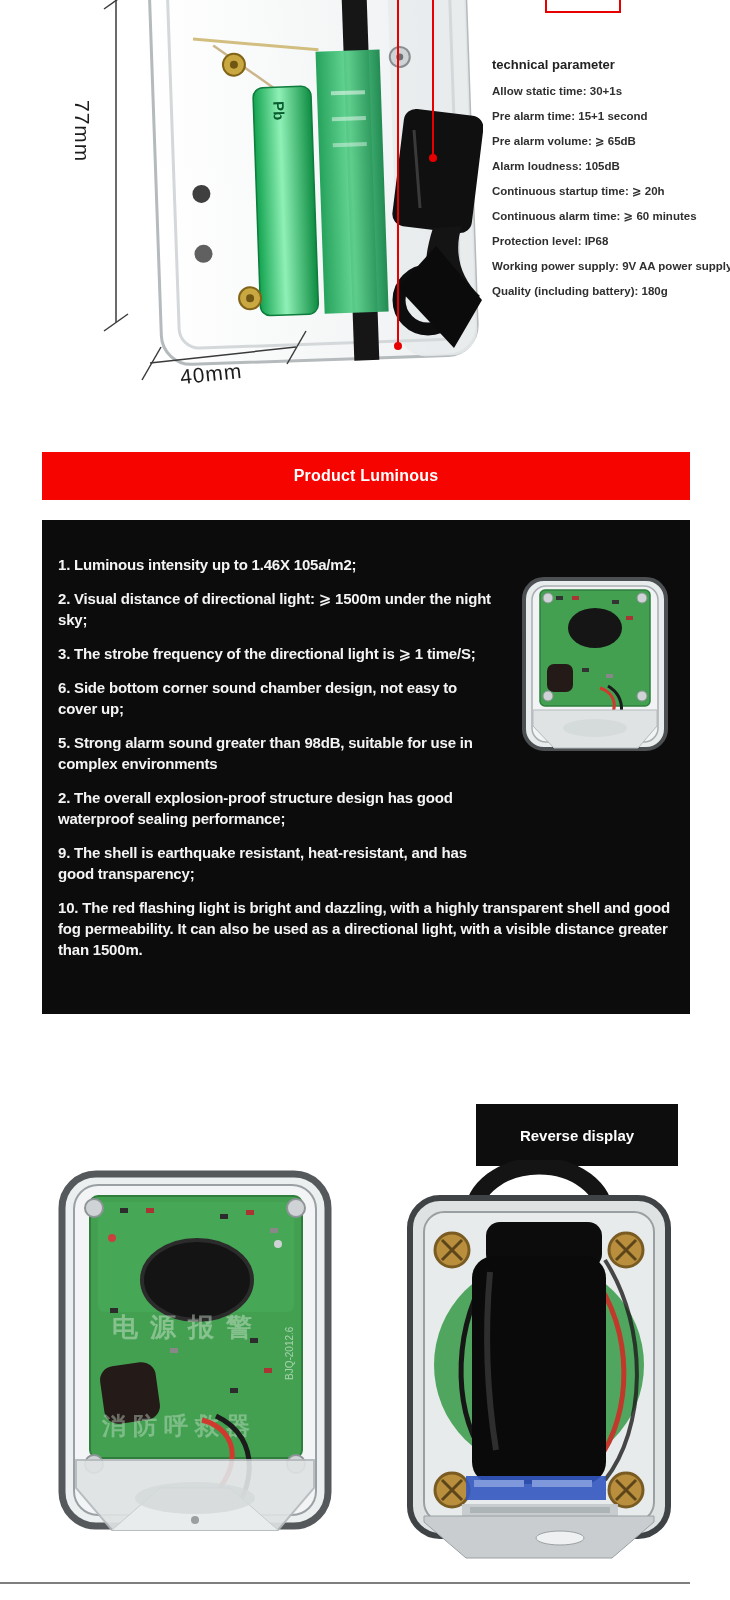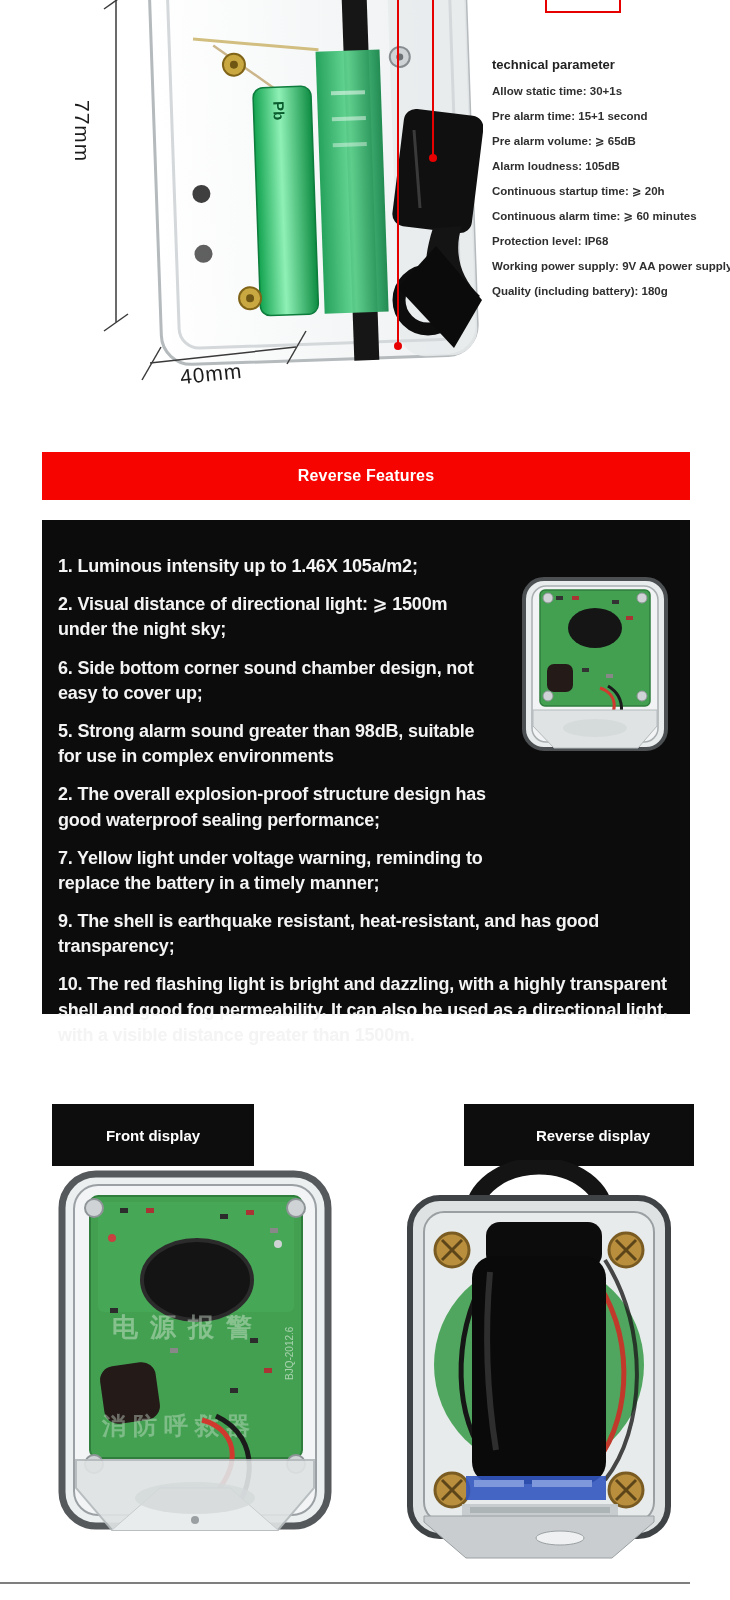--- a/index.html
+++ b/index.html
@@ -27,40 +27,40 @@
 
   
   .banner{left:42px;top:452px;width:648px;height:48px;background:var(--accent);
           display:flex;align-items:center;justify-content:center;}
   .banner span{color:#fff;font-size:16px;font-weight:bold;letter-spacing:.2px;}
 
   .features-box{left:42px;top:520px;width:648px;height:494px;background:var(--panel);
                 box-sizing:border-box;padding:34px 14px 0 16px;color:#f4f4f4;}
   .features-photo{float:right;width:178px;height:302px;}
   .features-photo svg{display:block;margin:22px 0 0 22px;}
-  .feature-item{margin:0 0 13px 0;font-size:18px;font-weight:bold;line-height:1.4;
+  .feature-item{margin:0 0 13px 0;font-size:15px;font-weight:bold;line-height:1.4;
                 letter-spacing:-0.2px;}
 
   
   .photo-header{left:0;top:1016px;width:686px;height:50px;background:#050505;}
   .red-wedge{position:absolute;left:352px;top:0;width:334px;height:37px;background:var(--accent);
              clip-path:polygon(10.5% 100%,0 0,100% 0,100% 100%);}
   .ph-row{position:absolute;left:0;top:0;width:100%;height:100%;display:flex;align-items:center;padding-left:40px;box-sizing:border-box;}
   .dots{width:30px;height:27px;
         background-image:radial-gradient(circle,#fff 1.6px,rgba(255,255,255,0) 1.9px);
         background-size:6.4px 5.6px;background-position:1px 1px;}
   .play{width:0;height:0;border-top:10px solid transparent;border-bottom:10px solid transparent;
         border-left:18px solid #fff;margin-left:8px;}
   .ph-label{color:#fff;font-size:16px;font-weight:bold;margin-left:18px;letter-spacing:.2px;}
 
   
   .disp-label{top:1104px;width:202px;height:62px;background:#0d0d0d;display:flex;
               align-items:center;justify-content:center;}
   .disp-label span{color:#fff;font-size:15px;font-weight:bold;}
-  .front-label{left:52px;} .reverse-label{left:464px;padding-left:28px;}
+  .front-label{left:52px;} .reverse-label{left:476px;}
   .front-photo{left:50px;top:1168px;width:292px;height:382px;}
   .reverse-photo{left:400px;top:1160px;width:280px;height:402px;}
   .bottom-rule{left:0;top:1582px;width:690px;height:2px;background:#7f7f7f;}
 
   svg text{font-family:"Liberation Sans","DejaVu Sans",sans-serif;}
 </style>
 </head>
 <body>
 
 <div class="page">
@@ -147,21 +147,21 @@
         <div class="tech-item">Alarm loudness: 105dB</div>
         <div class="tech-item">Continuous startup time: ⩾ 20h</div>
         <div class="tech-item">Continuous alarm time: ⩾ 60 minutes</div>
         <div class="tech-item">Protection level: IP68</div>
         <div class="tech-item">Working power supply: 9V AA power supply</div>
         <div class="tech-item">Quality (including battery): 180g</div>
       </div>
   </div>
 
   <div class="abs banner">
-    <span>Reverse Features</span>
+    <span>Product Luminous</span>
   </div>
 
   <div class="abs features-box">
     <div class="features-photo">
       <svg width="150" height="190" viewBox="0 0 150 190">
         <rect x="4" y="3" width="142" height="170" rx="20" fill="#e9ecec" stroke="#4c5052" stroke-width="4"></rect>
         <rect x="12" y="10" width="126" height="156" rx="14" fill="#f1f3f4" stroke="#a9afb1" stroke-width="1.5"></rect>
         <rect x="20" y="14" width="110" height="116" rx="5" fill="#43a051" stroke="#2f7e3c" stroke-width="1.5"></rect>
         <ellipse cx="75" cy="52" rx="27" ry="20" fill="#151515"></ellipse>
         <rect x="27" y="88" width="26" height="28" rx="7" fill="#241a18"></rect>
@@ -178,33 +178,30 @@
         <circle cx="28" cy="120" r="5" fill="#cfd3d5" stroke="#8e9497"></circle>
           <circle cx="122" cy="120" r="5" fill="#cfd3d5" stroke="#8e9497"></circle>
         <polygon points="13,134 137,134 137,150 118,172 34,172 13,150" fill="#dfe3e4" stroke="#b4babc"></polygon>
         <ellipse cx="75" cy="152" rx="32" ry="9" fill="#d3d8d9" opacity="0.85"></ellipse>
       </svg>
     </div>
     <div class="features-list">
 
     <p class="feature-item">1. Luminous intensity up to 1.46X 105a/m2;</p>
         <p class="feature-item">2. Visual distance of directional light: ⩾ 1500m under the night sky;</p>
+        <p class="feature-item">3. The strobe frequency of the directional light is ⩾ 1 time/S;</p>
         <p class="feature-item">6. Side bottom corner sound chamber design, not easy to cover up;</p>
         <p class="feature-item">5. Strong alarm sound greater than 98dB, suitable for use in complex environments</p>
         <p class="feature-item">2. The overall explosion-proof structure design has good waterproof sealing performance;</p>
-        <p class="feature-item">7. Yellow light under voltage warning, reminding to replace the battery in a timely manner;</p>
         <p class="feature-item">9. The shell is earthquake resistant, heat-resistant, and has good transparency;</p>
         <p class="feature-item">10. The red flashing light is bright and dazzling, with a highly transparent shell and good fog permeability. It can also be used as a directional light, with a visible distance greater than 1500m.</p>
       </div>
   </div>
 
 
-  <div class="abs disp-label front-label">
-    <span>Front display</span>
-  </div>
   <div class="abs disp-label reverse-label">
     <span>Reverse display</span>
   </div>
 
   <svg class="abs front-photo" viewBox="0 0 292 382">
     <rect x="12" y="6" width="266" height="352" rx="34" fill="#eceff0" stroke="#55595c" stroke-width="7"></rect>
     <rect x="24" y="17" width="242" height="330" rx="24" fill="#f2f4f5" stroke="#9aa0a3" stroke-width="2"></rect>
     <rect x="40" y="28" width="212" height="262" rx="8" fill="#43a051" stroke="#2f7e3c" stroke-width="2"></rect>
     <rect x="48" y="34" width="196" height="110" rx="6" fill="#4caf5e" opacity="0.45"></rect>
     <ellipse cx="147" cy="112" rx="55" ry="40" fill="#141414"></ellipse>

